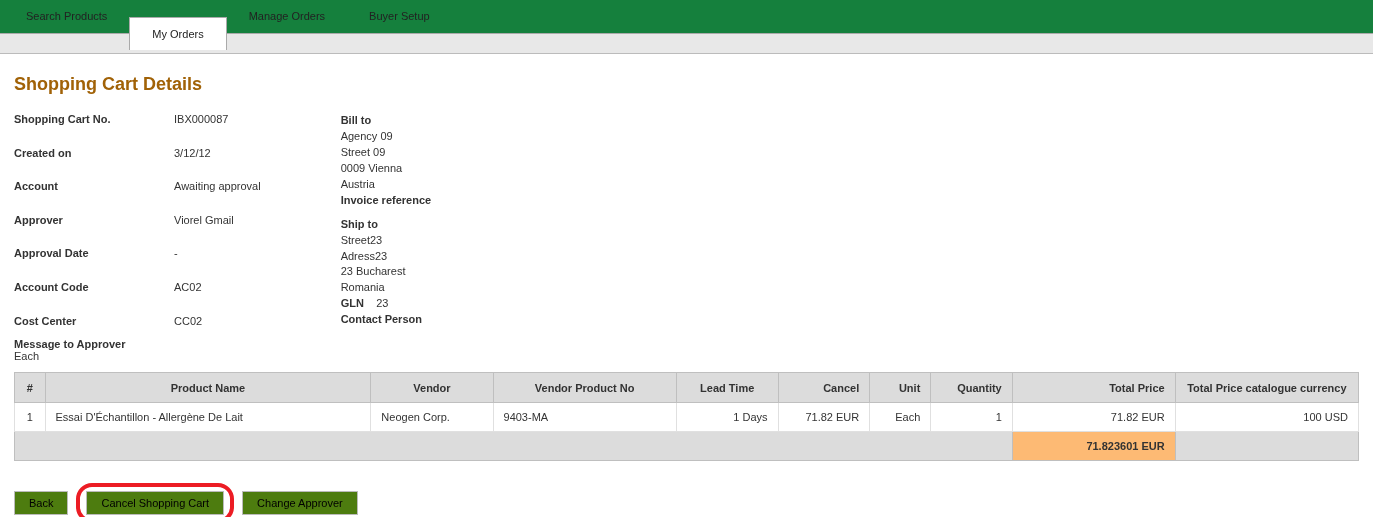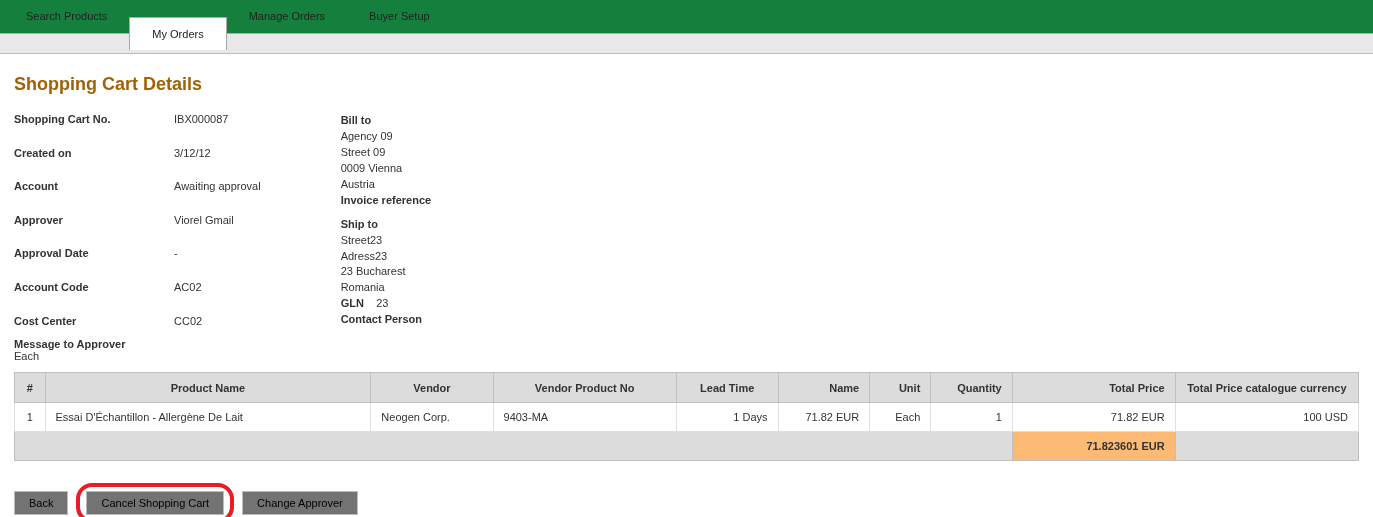--- a/index.html
+++ b/index.html
@@ -91,21 +91,21 @@
   .btnrow {
     margin-top: 22px;
     display: flex;
     gap: 8px;
     align-items: center;
   }
   button.std {
     font-family: inherit;
     font-size: 11px;
     padding: 5px 14px;
-    background: #737373;
+    background: #4d7c0f;
     border: 1px solid #bbb;
     cursor: pointer;
   }
   .highlight-ring {
     border: 4px solid #ec1c24;
     border-radius: 16px;
     padding: 4px 6px;
     display: inline-flex;
   }
   
@@ -183,21 +183,21 @@
   </div>
 
   <table class="items">
     <thead>
       <tr>
         <th class="col-idx ctr">#</th>
         <th class="col-name" style="text-align:center;">Product Name</th>
         <th class="col-vendor" style="text-align:center;">Vendor</th>
         <th class="col-vpn" style="text-align:center;">Vendor Product No</th>
         <th class="col-lead" style="text-align:center;">Lead Time</th>
-        <th class="col-price num">Name</th>
+        <th class="col-price num">Cancel</th>
         <th class="col-unit num">Unit</th>
         <th class="col-qty num">Quantity</th>
         <th class="col-tprice num">Total Price</th>
         <th class="col-tcat num">Total Price catalogue currency</th>
       </tr>
     </thead>
     <tbody>
       <tr>
         <td class="ctr">1</td>
         <td>Essai D'Échantillon - Allergène De Lait</td>

